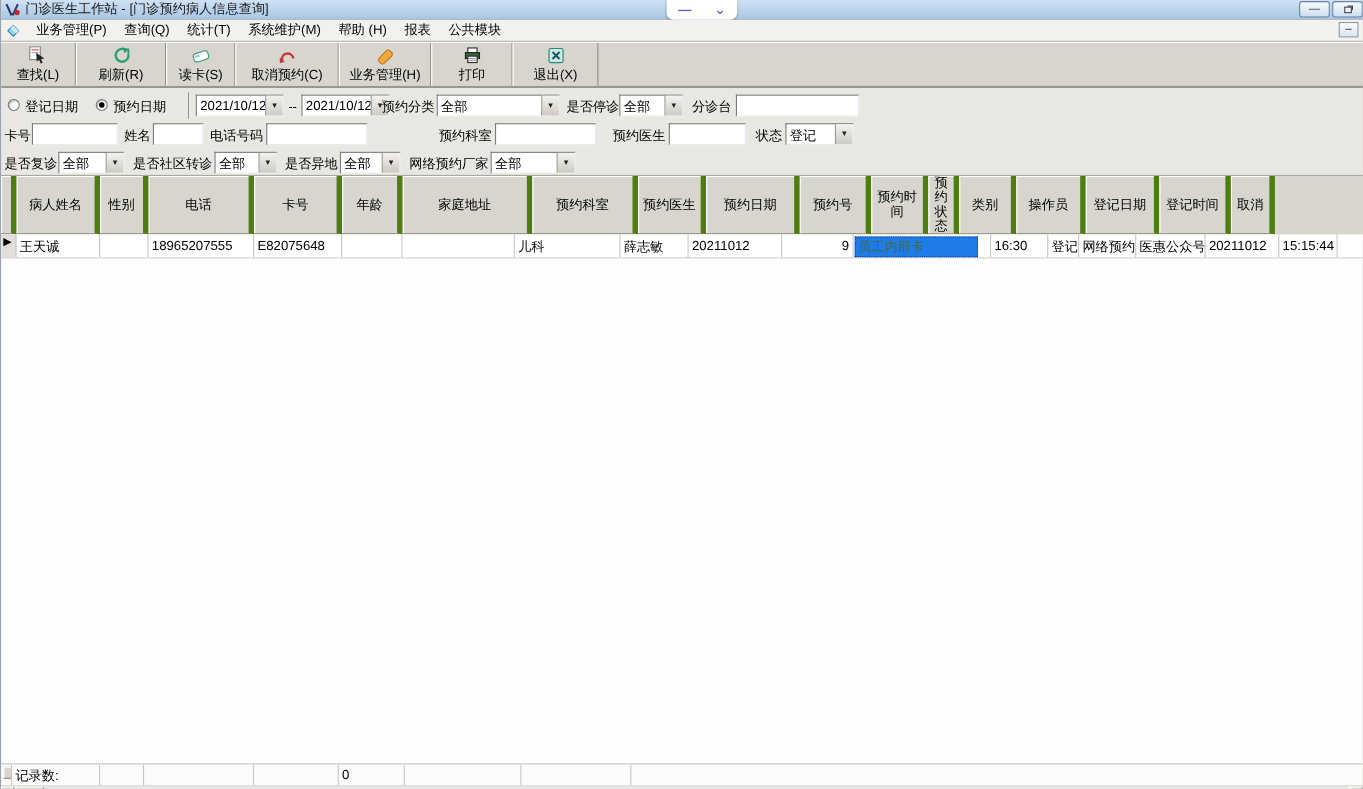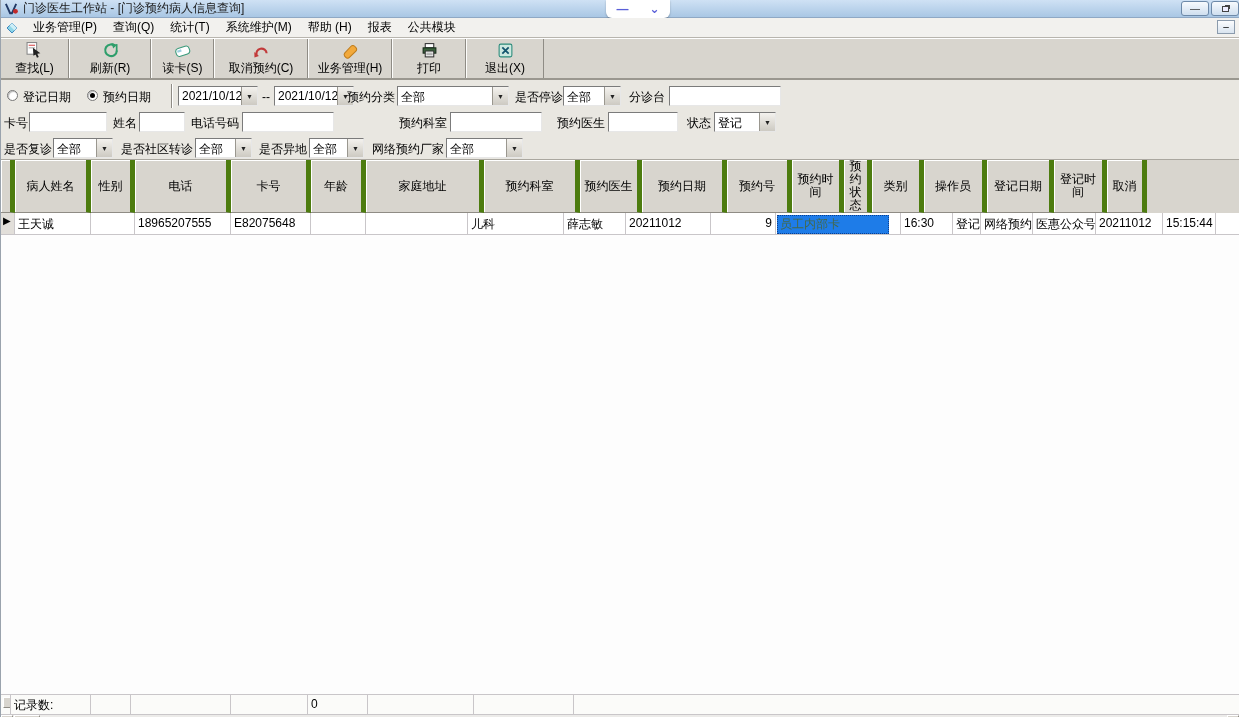--- a/index.html
+++ b/index.html
@@ -267,21 +267,21 @@
     <div class="hc" style="width:118px">家庭地址</div>
     <div class="hc" style="width:96px">预约科室</div>
     <div class="hc" style="width:62px">预约医生</div>
     <div class="hc" style="width:85px">预约日期</div>
     <div class="hc" style="width:65px">预约号</div>
     <div class="hc" style="width:52px">预约时间</div>
     <div class="hc" style="width:28px;word-break:break-all">预约状态</div>
     <div class="hc" style="width:52px">类别</div>
     <div class="hc" style="width:63px">操作员</div>
     <div class="hc" style="width:67px">登记日期</div>
-    <div class="hc" style="width:53px">登记时间</div>
+    <div class="hc" style="width:65px">登记时间</div>
     <div class="hc" style="width:40px">取消</div>
   </div>
 
   <div class="grid-row">
     <div class="cell ind" style="width:14px">▶</div>
     <div class="cell" style="width:76px">王天诚</div>
     <div class="cell" style="width:44px"></div>
     <div class="cell" style="width:96px">18965207555</div>
     <div class="cell" style="width:80px">E82075648</div>
     <div class="cell" style="width:55px"></div>

